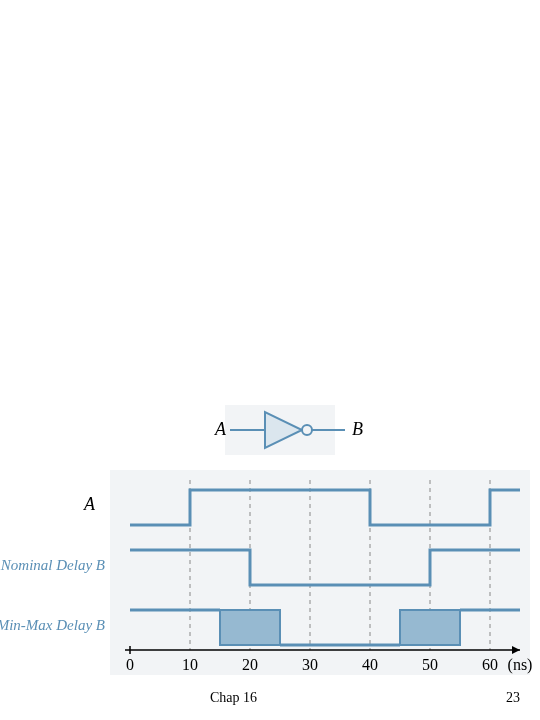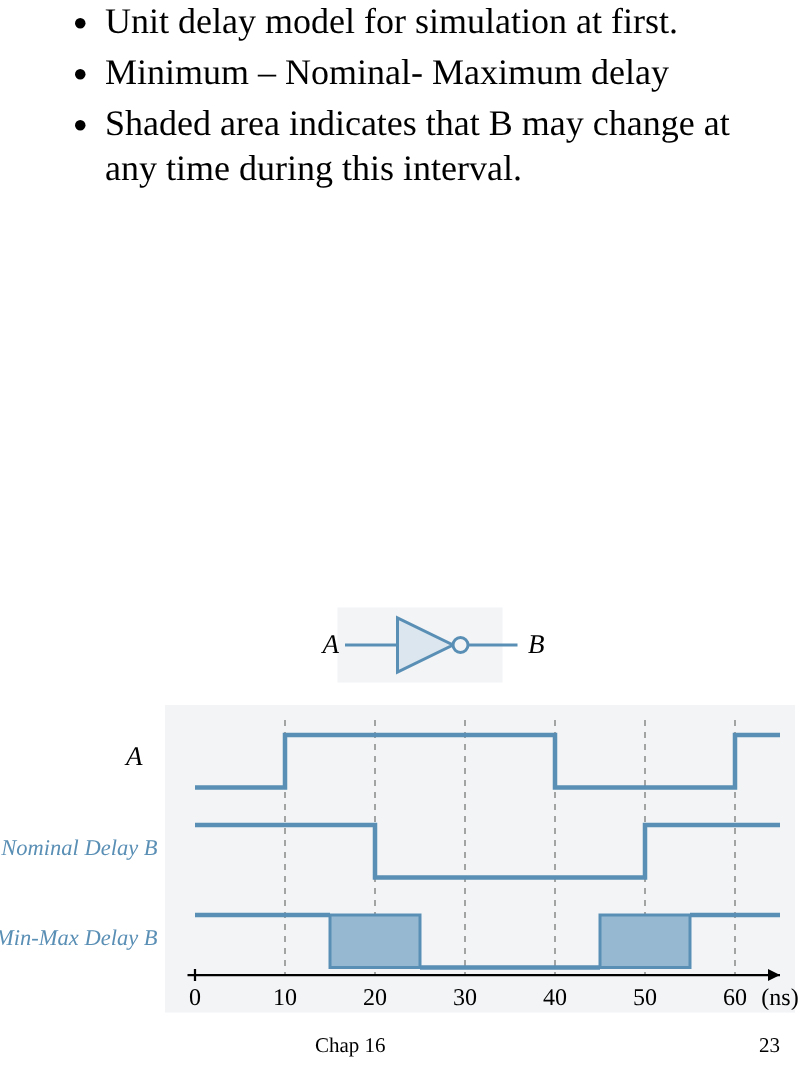--- a/index.html
+++ b/index.html
@@ -55,27 +55,20 @@
     bottom: 14px;
     font-size: 14px;
   }
 </style>
 </head>
 <body>
 
 <div class="slide">
 
 
-  <div class="bullets">
-    <ul>
-      <li>Unit delay model for simulation at first.</li>
-      <li>Minimum – Nominal- Maximum delay</li>
-      <li>Shaded area indicates that B may change at any time during this interval.</li>
-    </ul>
-  </div>
 
   <div class="figure">
     <svg width="540" height="300" viewBox="0 0 540 300">
 
       <g>
 
         <rect x="225" y="5" width="110" height="50" fill="#f2f4f6"></rect>
 
         <line x1="230" y1="30" x2="265" y2="30" stroke="#5a8fb5" stroke-width="2"></line>
 

